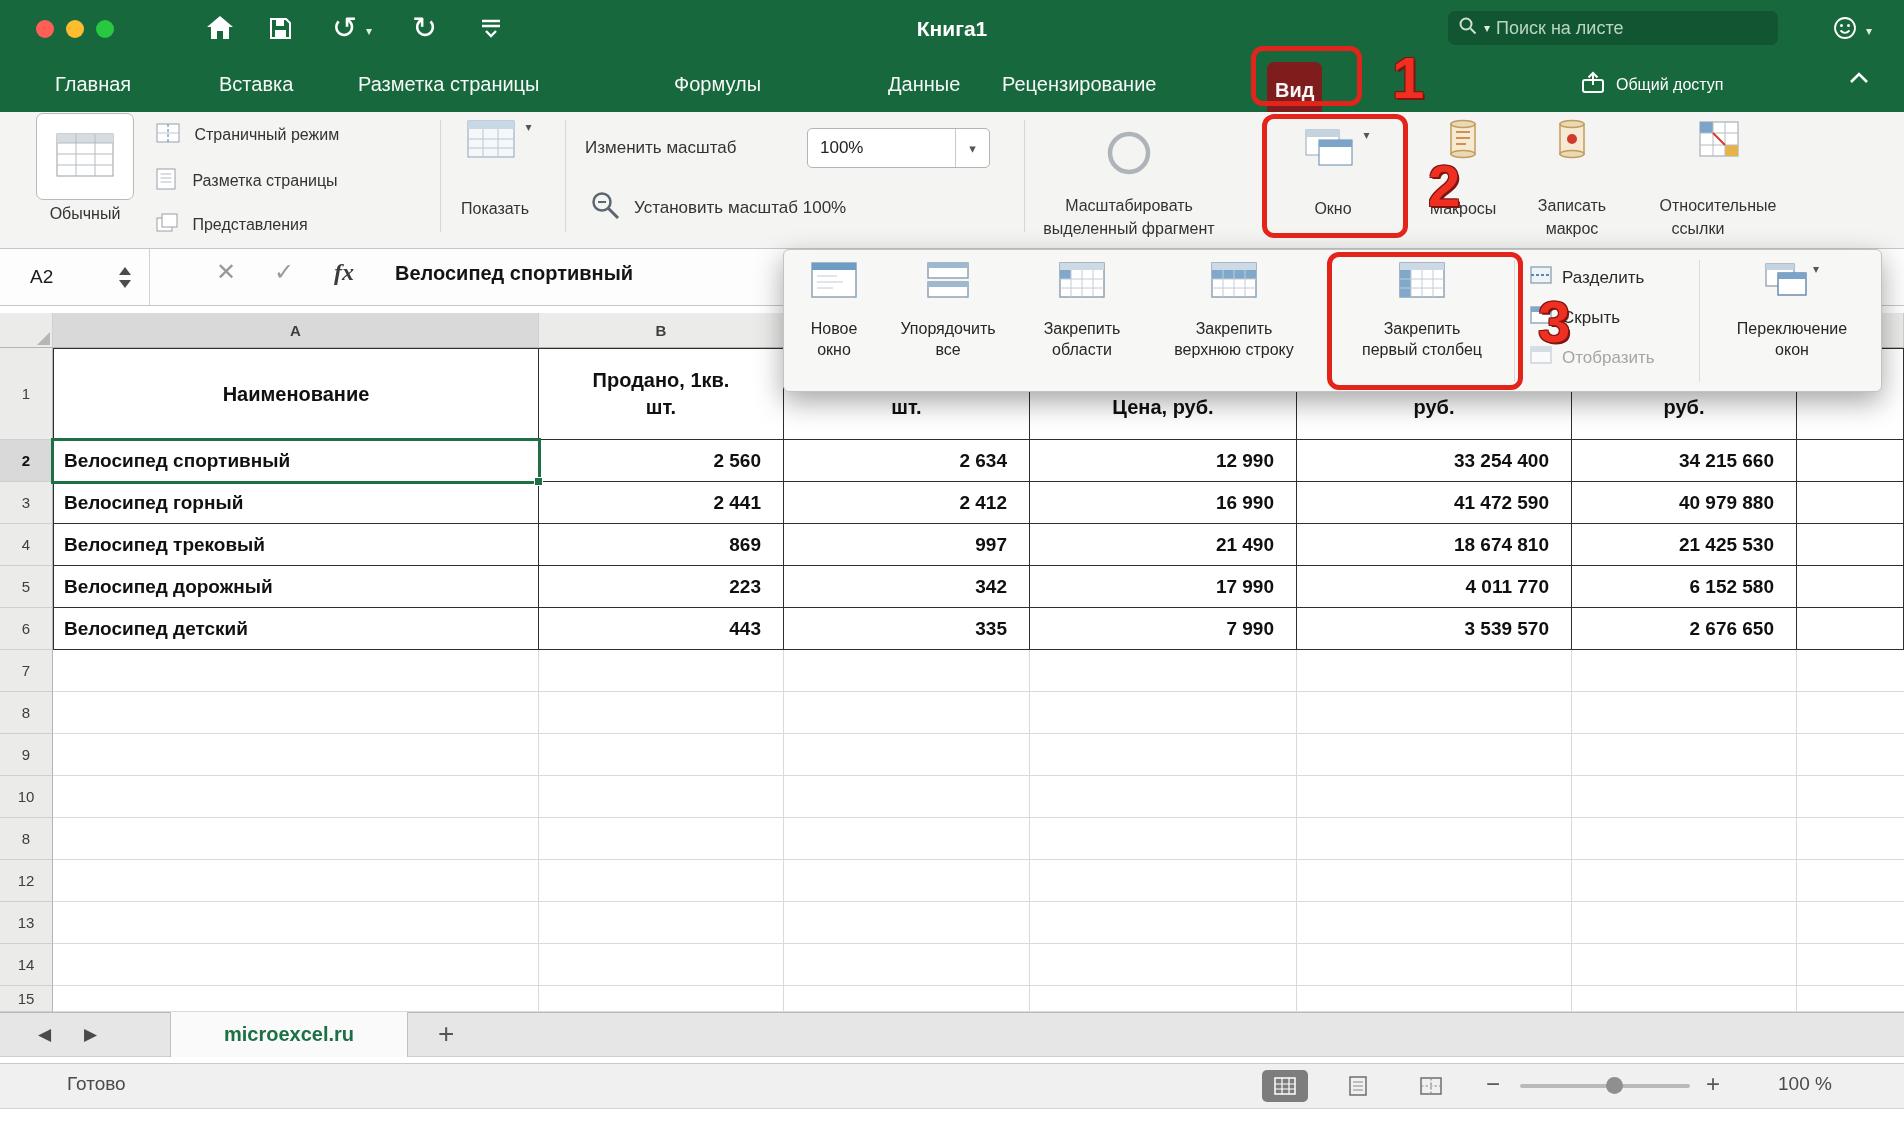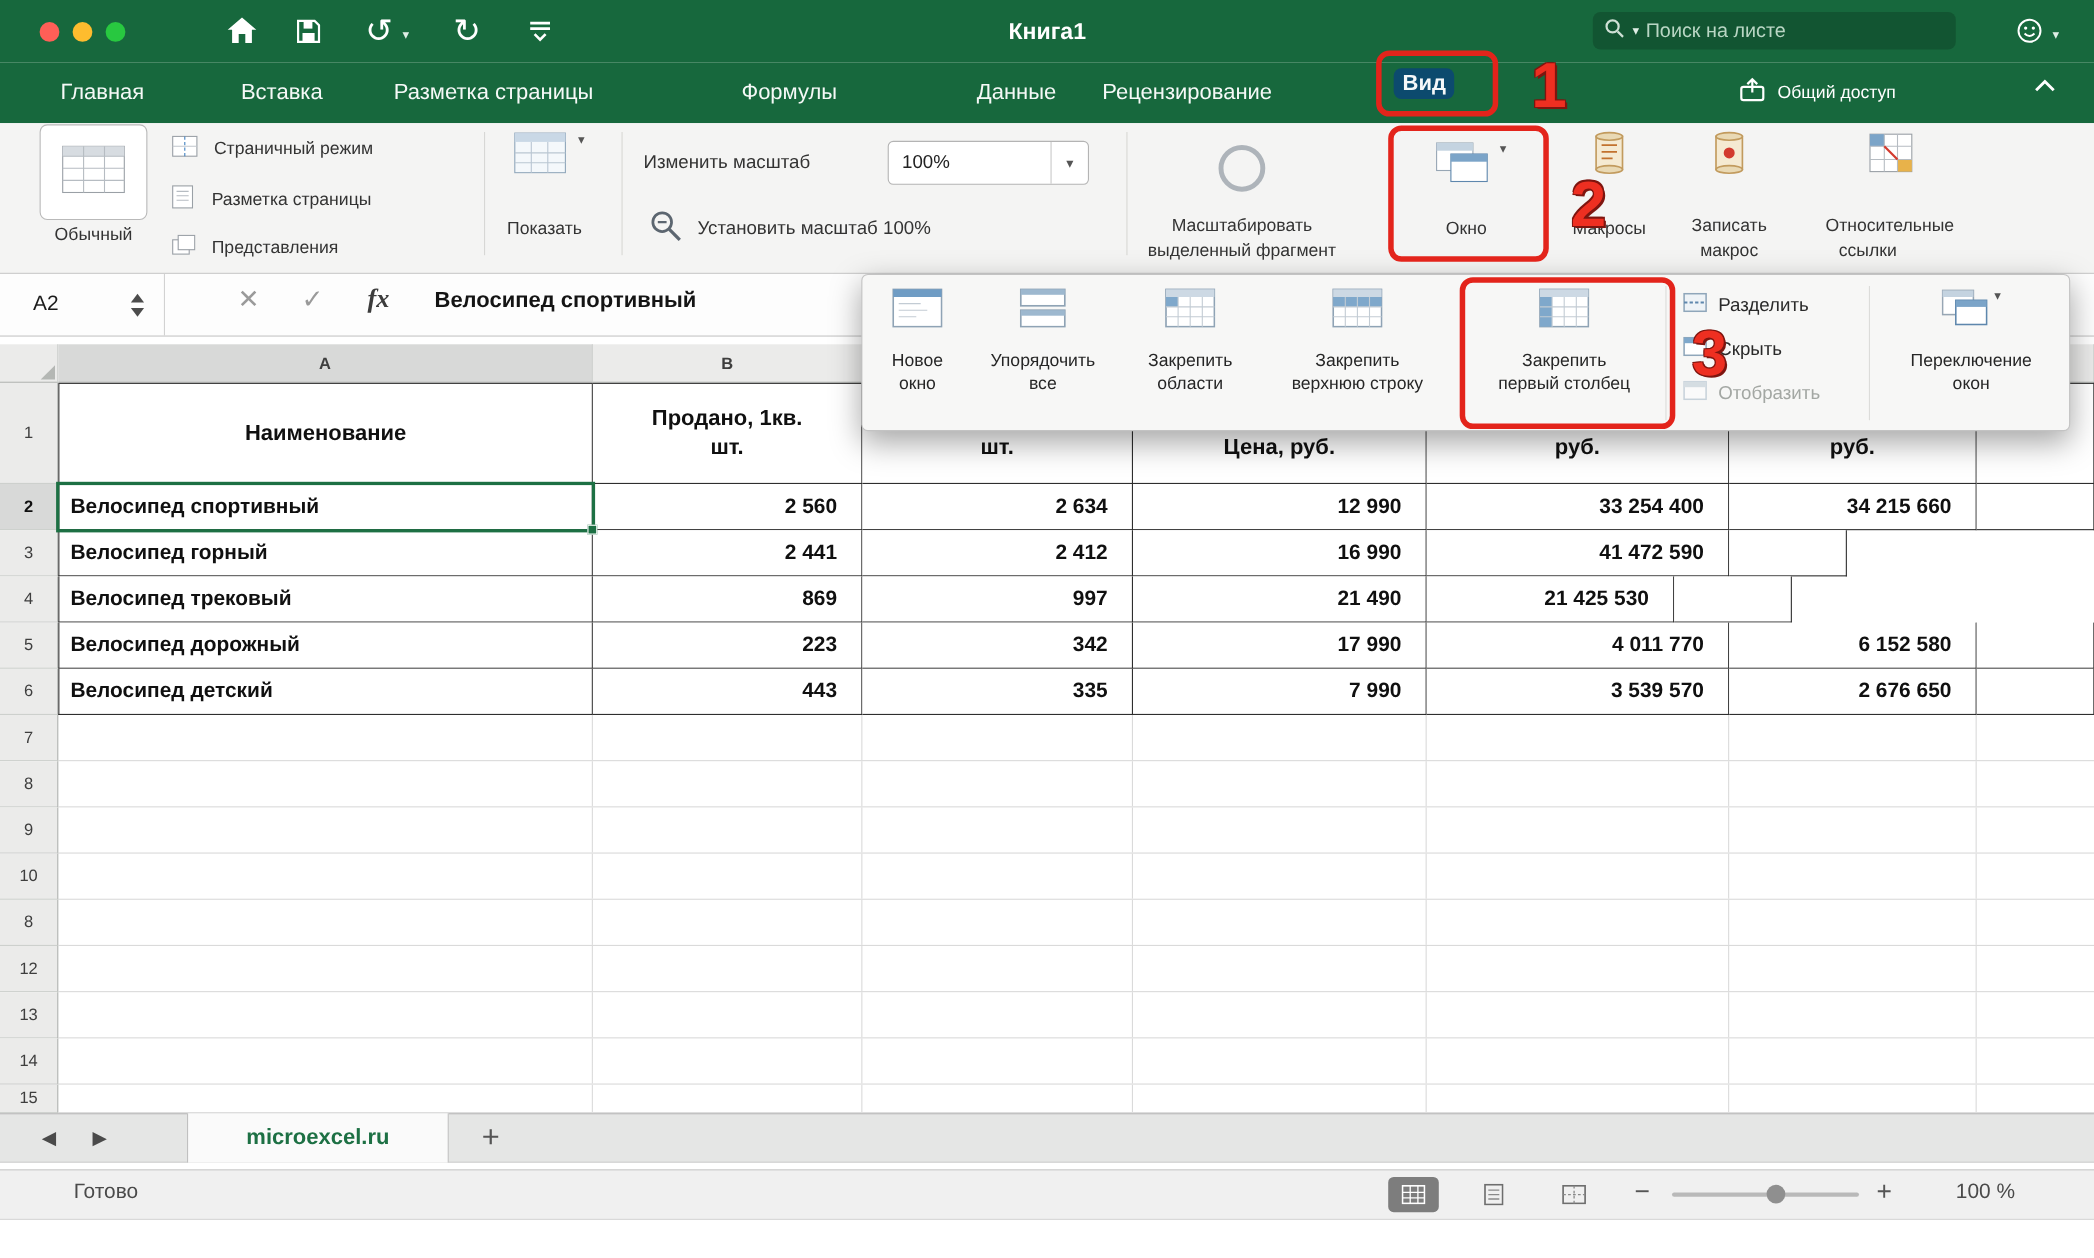--- a/index.html
+++ b/index.html
@@ -16,21 +16,21 @@
   .tbicon{top:14px;color:#fff}
   .doc-title{left:0;top:0;width:1904px;height:57px;display:flex;align-items:center;justify-content:center;color:#fff;font-size:21px;font-weight:700}
   .searchbox{left:1448px;top:11px;width:330px;height:34px;background:rgba(0,0,0,.18);border-radius:7px;display:flex;align-items:center;padding:0 10px;gap:6px}
   .searchbox input{background:transparent;border:none;outline:none;color:#eaf4ee;font-size:18px;width:230px;font-family:"Liberation Sans",sans-serif}
   .searchbox input::placeholder{color:#b9d6c4}
   .caret{color:#dfeee5;font-size:12px}
 
   
   .tabrow{left:0;top:57px;width:1904px;height:55px;background:#17683d}
   .rtab{top:57px;height:55px;display:flex;align-items:center;color:rgba(255,255,255,.96);font-size:20px;font-weight:500;padding:0 8px}
-  .rtab.active{background:#0c4a6e;border-radius:7px;height:28px;top:62px;font-weight:700}
+  .rtab.active{background:#7f1d1d;border-radius:7px;height:56px;top:62px;font-weight:700}
   .share{top:57px;left:1580px;height:55px;display:flex;align-items:center;gap:10px;color:#fff;font-size:16px;font-weight:500}
   .collapse{left:1846px;top:70px}
 
   
   .ribbon{left:0;top:112px;width:1904px;height:137px;background:#f4f4f3;border-bottom:1px solid #c6c6c6}
   .rib-label{position:absolute;font-size:16px;color:#333;white-space:nowrap}
   .rib-label.center{transform:translateX(-50%);text-align:center}
   .normal-btn{left:36px;top:113px;width:98px;height:87px;background:#fff;border:1px solid #b9b9b9;border-radius:7px;display:flex;align-items:center;justify-content:center}
   .vsep{width:1px;background:#d7d7d5;top:120px;height:112px;position:absolute}
   .combo{left:807px;top:128px;width:183px;height:40px;background:#fff;border:1px solid #b4b4b4;border-radius:5px;display:flex;align-items:center}
@@ -370,28 +370,30 @@
       <div class="tc num c6">34 215 660</div>
       <div class="tc c7"></div>
     </div>
     <div class="drow">
       <div class="rhead">3</div>
       <div class="tc bl txt c1">Велосипед горный</div>
       <div class="tc num c2">2 441</div>
       <div class="tc num c3">2 412</div>
       <div class="tc num c4">16 990</div>
       <div class="tc num c5">41 472 590</div>
+      <div class="tc num c6">40 979 880</div>
       <div class="tc c7"></div>
     </div>
     <div class="drow">
       <div class="rhead">4</div>
       <div class="tc bl txt c1">Велосипед трековый</div>
       <div class="tc num c2">869</div>
       <div class="tc num c3">997</div>
       <div class="tc num c4">21 490</div>
+      <div class="tc num c5">18 674 810</div>
       <div class="tc num c6">21 425 530</div>
       <div class="tc c7"></div>
     </div>
     <div class="drow">
       <div class="rhead">5</div>
       <div class="tc bl txt c1">Велосипед дорожный</div>
       <div class="tc num c2">223</div>
       <div class="tc num c3">342</div>
       <div class="tc num c4">17 990</div>
       <div class="tc num c5">4 011 770</div>

